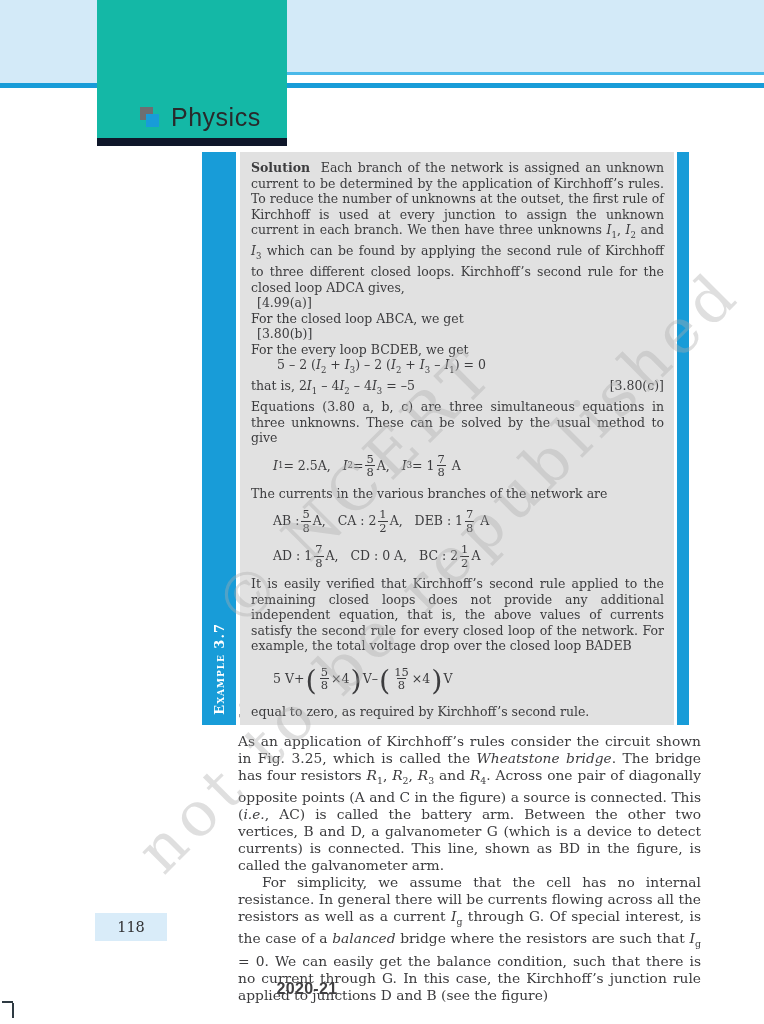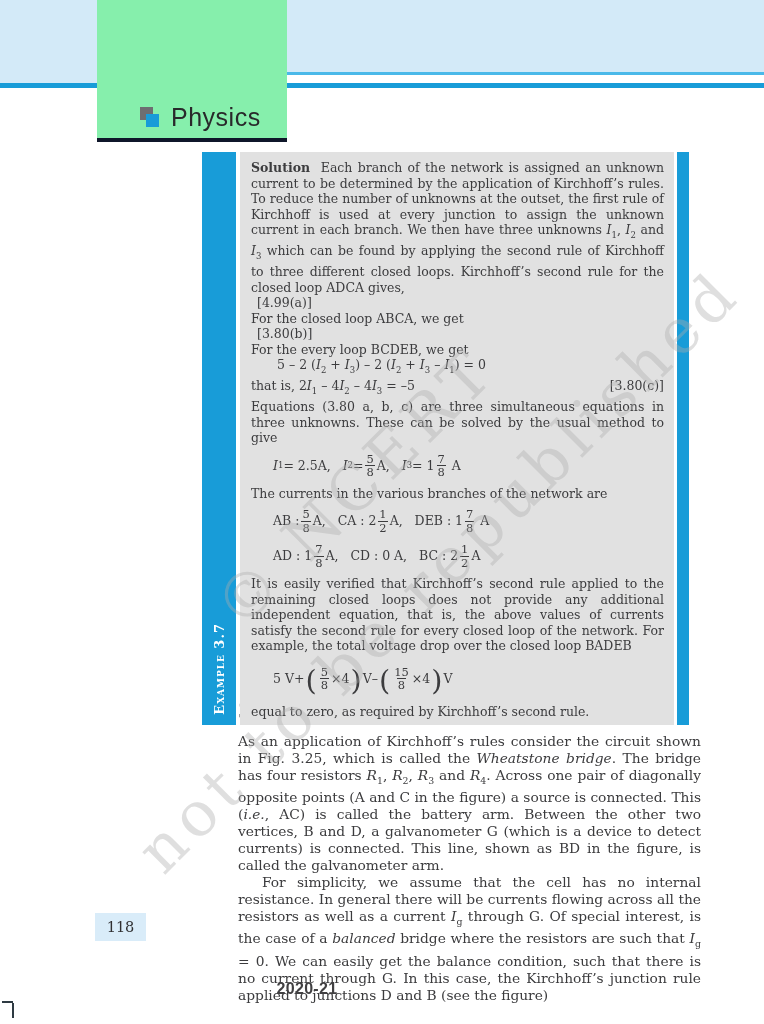--- a/index.html
+++ b/index.html
@@ -6,22 +6,22 @@
   .page{position:relative;width:764px;height:1024px;background:#ffffff;overflow:hidden;
         font-family:"DejaVu Serif",serif;color:#3c3c3e;}
 
   
   .top-band{position:absolute;left:0;top:0;width:764px;height:72px;background:#d3eaf8;}
   .top-band-left{position:absolute;left:0;top:72px;width:97px;height:11px;background:#d3eaf8;}
   .thin-line{position:absolute;left:287px;top:72px;width:477px;height:3px;background:#4ab9e9;}
   .strong-line{position:absolute;left:0;top:83px;width:764px;height:5px;background:#189cd8;}
 
   
-  .header-box{position:absolute;left:97px;top:0;width:190px;height:138px;background:#86efac;
-              border-bottom:4px solid #0f172a;z-index:3;}
+  .header-box{position:absolute;left:97px;top:0;width:190px;height:138px;background:#14b8a6;
+              border-bottom:8px solid #0f172a;z-index:3;}
   .sq-icon{position:absolute;left:43px;top:107px;width:22px;height:22px;display:block;}
   .sq{position:absolute;width:13px;height:13px;display:block;}
   .sq.gray{left:0;top:0;background:#6d6e71;}
   .sq.blue{left:6px;top:7px;background:#189cd8;}
   .header-title{position:absolute;left:74px;top:103px;font-family:"Liberation Sans",sans-serif;
                 font-size:25px;color:#29292b;letter-spacing:0.5px;}
 
   
   .mark{position:absolute;background:#2e3a42;}
   .m-tl-v{left:12px;top:2px;width:2px;height:15px;}
@@ -57,21 +57,21 @@
 
   
   .section{position:absolute;left:238px;top:698px;width:463px;}
   .section h2{margin:0 0 10px 0;font-size:21px;font-weight:bold;color:#54555a;}
   .sec-num{margin-right:16px;letter-spacing:1px;}
   .sc{font-variant:small-caps;letter-spacing:1px;}
   .body-p{margin:0;font-size:13.8px;line-height:16.9px;text-align:justify;color:#3b3b3d;}
   .body-p.indent{text-indent:24px;}
 
   
-  .pagenum-box{position:absolute;left:95px;top:913px;width:51px;height:28px;background:#d9ecf9;
+  .pagenum-box{position:absolute;left:95px;top:913px;width:72px;height:28px;background:#d9ecf9;
                display:flex;align-items:center;justify-content:center;font-size:14.5px;color:#2f2f31;}
   .footer-year{position:absolute;left:0;top:980px;width:614px;text-align:center;
                font-family:"Liberation Sans",sans-serif;font-weight:bold;font-size:16px;
                color:#414042;letter-spacing:0.3px;}
 
   
   .watermark{position:absolute;left:397px;top:530px;transform:translate(-50%,-50%) rotate(-45deg);
              text-align:center;white-space:nowrap;pointer-events:none;z-index:5;
              color:#adadad;opacity:0.38;font-family:"DejaVu Serif",serif;}
   .watermark div{font-size:62px;line-height:118px;letter-spacing:7px;}

